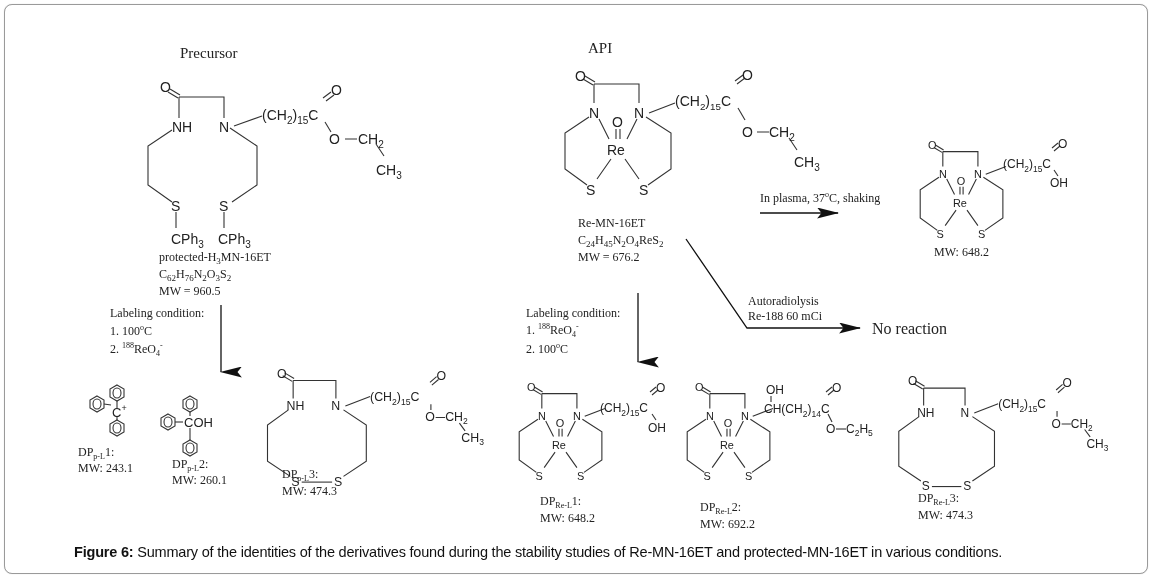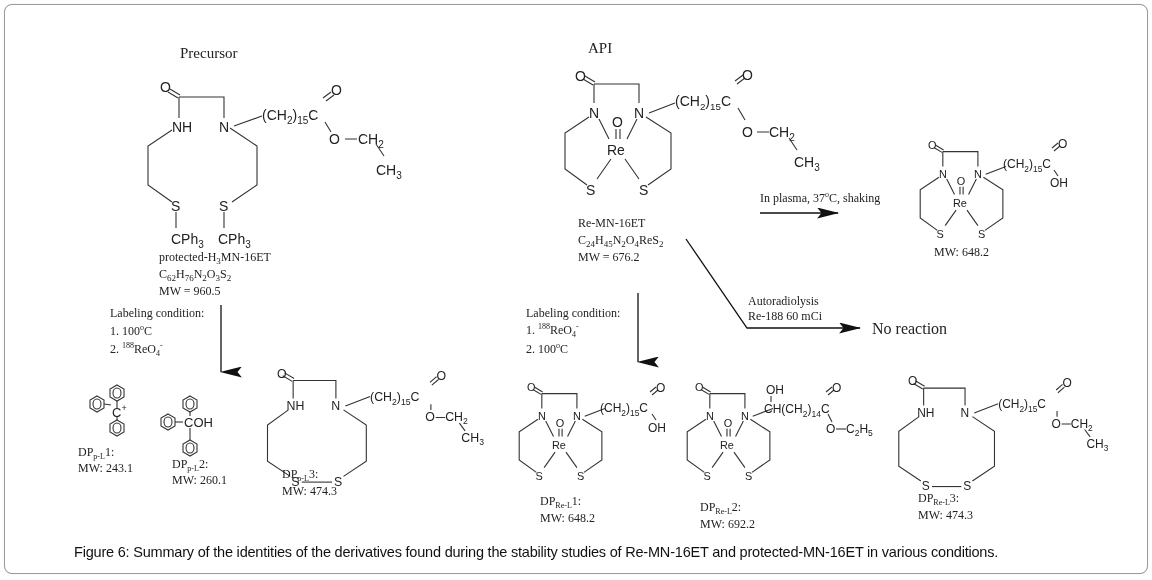--- a/index.html
+++ b/index.html
@@ -12,21 +12,21 @@
   svg.diagram { position: absolute; left: 0; top: 0; }
   .serif { font-family: "Liberation Serif", "DejaVu Serif", serif; fill: #222; }
   .sans { font-family: "Liberation Sans", "DejaVu Sans", sans-serif; fill: #222; }
   .bond { stroke: #333; stroke-width: 1.1; fill: none; }
   .arrow-line { stroke: #111; stroke-width: 1.3; fill: none; }
   .caption {
     position: absolute; left: 74px; top: 544px; width: 1020px;
     font-family: "Liberation Sans", "DejaVu Sans", sans-serif; font-size: 14.5px;
     color: #111; letter-spacing: -0.2px; white-space: nowrap;
   }
-  .caption b { font-weight: normal; }
+  .caption b { font-weight: bold; }
 </style>
 </head>
 <body>
 
 <div class="frame"></div>
 
 <svg class="diagram" width="1152" height="580" viewBox="0 0 1152 580">
   <defs>
     <marker id="ah" viewBox="0 0 20 10" refX="19" refY="5" markerWidth="22" markerHeight="11" markerUnits="userSpaceOnUse" orient="auto">
       <path d="M0,0 L20,5 L0,10 L4,5 z" fill="#111"></path>

